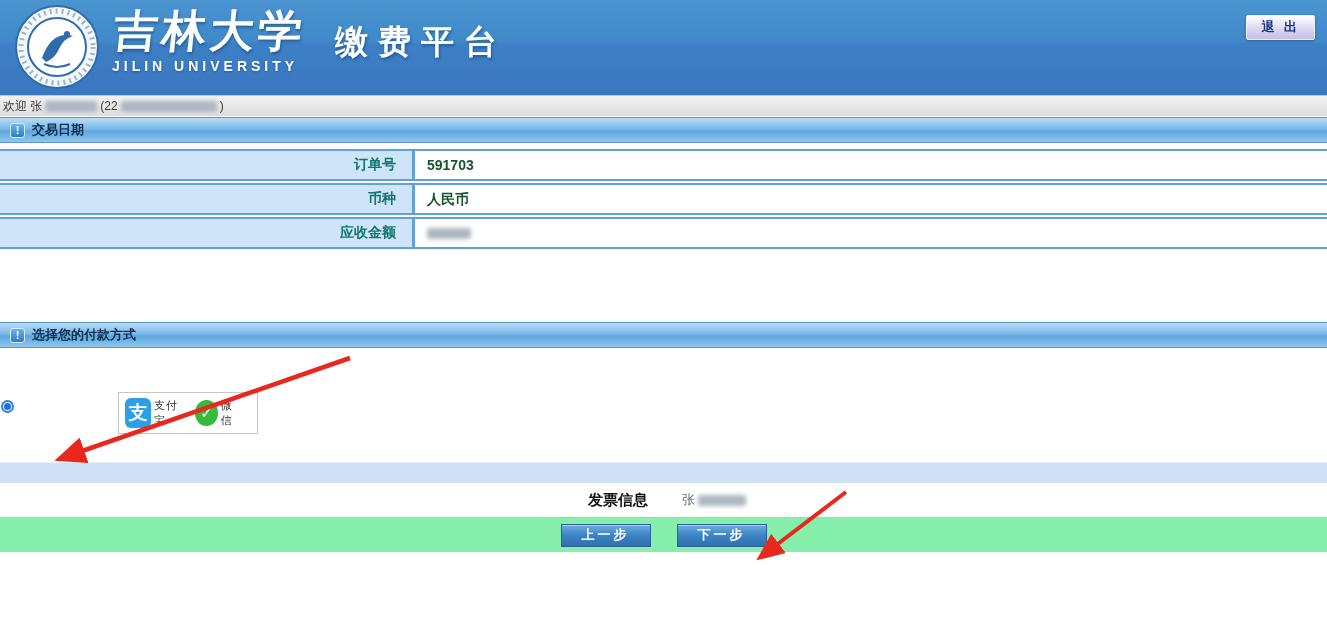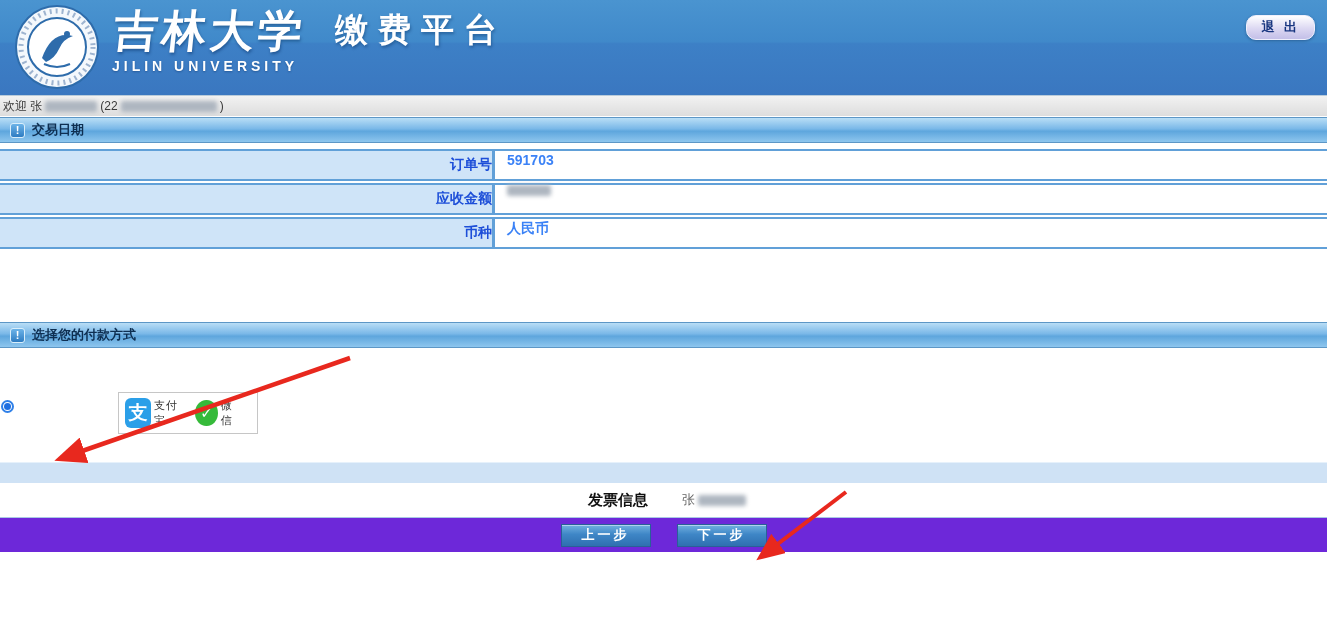--- a/index.html
+++ b/index.html
@@ -9,25 +9,25 @@
 
   
   .banner { position:relative; height:95px;
     background:linear-gradient(180deg,#4a94d0 0%,#4089ca 44%,#3d80c6 46%,#3a77c0 100%); }
   .logo { position:absolute; left:14px; top:4px; width:86px; height:86px; }
   .brand-cn { position:absolute; left:114px; top:2px; color:#fff; font-size:44px;
     font-weight:bold; font-family:"Liberation Serif","DejaVu Serif",serif;
     transform:skewX(-6deg); letter-spacing:4px; text-shadow:1px 2px 3px rgba(0,40,90,.45); }
   .brand-en { position:absolute; left:112px; top:58px; color:#fff; font-size:14px;
     letter-spacing:4px; font-weight:bold; text-shadow:0 1px 2px rgba(0,40,90,.4); }
-  .app-title { position:absolute; left:335px; top:8px; color:#fff; font-size:33px;
+  .app-title { position:absolute; left:335px; top:20px; color:#fff; font-size:33px;
     font-weight:bold; letter-spacing:10px; text-shadow:1px 2px 3px rgba(0,40,90,.4); }
   .logout-btn { position:absolute; right:12px; top:15px; padding:2px 14px 3px;
     background:linear-gradient(180deg,#ffffff 0%,#dcd8f2 55%,#c3bfe8 100%);
-    border:1px solid #efeffc; border-radius:10px; color:#17357f; font-weight:bold;
+    border:1px solid #efeffc; border-radius:2px; color:#17357f; font-weight:bold;
     font-size:13px; letter-spacing:3px; cursor:pointer;
     box-shadow:0 1px 3px rgba(0,20,60,.35); }
 
   
   .welcome-bar { height:21px; background:linear-gradient(180deg,#f2f2f2 0%,#dddddd 100%);
     border-top:1px solid #b9cbda; font-size:12px; color:#3a3a3a;
     display:flex; align-items:center; padding-left:3px; }
   .blur-blob { display:inline-block; height:11px; border-radius:2px;
     background:#aeb6c0; filter:blur(2px); margin:0 3px; }
 
@@ -38,26 +38,26 @@
   .info-icon { width:15px; height:15px; margin:0 7px 0 10px; border-radius:3px;
     background:linear-gradient(180deg,#6cb3e8 0%,#2e7cc2 100%);
     border:1px solid #d9eefb; color:#fff; font-size:11px; font-weight:bold;
     display:flex; align-items:center; justify-content:center; }
   .section-title { font-size:13px; font-weight:bold; color:#0e2f52; }
 
   
   .order-table { margin-top:6px; }
   .trow { display:flex; border-top:2px solid #61a0d8; border-bottom:2px solid #61a0d8;
     margin-bottom:2px; }
-  .tlabel { width:492px; background:#cfe4f8; display:flex; align-items:center;
-    justify-content:flex-end; font-weight:bold; font-size:14px;
-    color:#1d4ed8; }
+  .tlabel { width:412px; background:#cfe4f8; display:flex; align-items:center;
+    justify-content:flex-end; padding-right:16px; font-weight:bold; font-size:14px;
+    color:#0f766e; }
   .tvalue { flex:1; background:#fff; border-left:3px solid #61a0d8; display:flex;
-    flex-direction:column; justify-content:flex-start; padding-left:12px; font-weight:bold;
-    font-size:14px; color:#3b82f6; line-height:19px; }
+    flex-direction:column; justify-content:center; padding-left:12px; font-weight:bold;
+    font-size:14px; color:#14532d; line-height:19px; }
 
   .spacer { height:71px; background:#fff; }
 
   
   .payment-content { position:relative; height:114px; background:#fff; }
   .radio { position:absolute; left:1px; top:52px; width:13px; height:13px;
     border:2px solid #2f80e8; border-radius:50%; background:#fff; cursor:pointer;
     display:flex; align-items:center; justify-content:center; }
   .radio .dot { width:7px; height:7px; border-radius:50%; background:#1f6fe0; }
   .pay-box { position:absolute; left:118px; top:44px; width:140px; height:42px;
@@ -73,21 +73,21 @@
 
   .strip { height:21px; background:#cfe2f5; border-top:1px solid #e6f1fb; }
 
   
   .invoice-row { height:34px; background:#fff; display:flex; align-items:center;justify-content:center; }
   .invoice-title { font-size:15px; font-weight:bold; color:#111; margin-left:10px; }
   .invoice-name { font-size:13px; color:#666; margin-left:34px; display:flex;
     align-items:center; }
 
   
-  .footer-bar { height:35px; background:#6d28d9; border-top:1px solid #aac9e4;
+  .footer-bar { height:35px; background:#86efac; border-top:1px solid #aac9e4;
     display:flex; align-items:center; justify-content:center; gap:26px; }
   .step-btn { width:90px; height:23px; color:#fff; font-weight:bold; font-size:13px;
     letter-spacing:3px; cursor:pointer; border:1px solid #2a5f98;
     background:linear-gradient(180deg,#71b0e0 0%,#3e86c6 45%,#2f6fb0 100%);
     box-shadow:inset 0 1px 0 rgba(255,255,255,.45); }
   .bottom-strip { height:5px; background:#fff; }
 
   .arrows { position:absolute; left:0; top:0; width:1327px; height:617px;
     pointer-events:none; z-index:50; }
 </style>
@@ -125,29 +125,29 @@
   </div>
 
   <div class="order-table">
     <div class="trow" style="min-height:32px">
       <div class="tlabel">订单号</div>
       <div class="tvalue">
         <span>591703</span>
       </div>
     </div>
     <div class="trow" style="min-height:32px">
+      <div class="tlabel">币种</div>
+      <div class="tvalue">
+        <span>人民币</span>
+      </div>
+    </div>
+    <div class="trow" style="min-height:32px">
       <div class="tlabel">应收金额</div>
       <div class="tvalue">
         <span class="blur-blob" style="width:44px;margin:0"></span>
-      </div>
-    </div>
-    <div class="trow" style="min-height:32px">
-      <div class="tlabel">币种</div>
-      <div class="tvalue">
-        <span>人民币</span>
       </div>
     </div>
   </div>
 
   <div class="spacer"></div>
 
   <div class="section-bar">
     <span class="info-icon">!</span>
     <span class="section-title">选择您的付款方式</span>
   </div>

